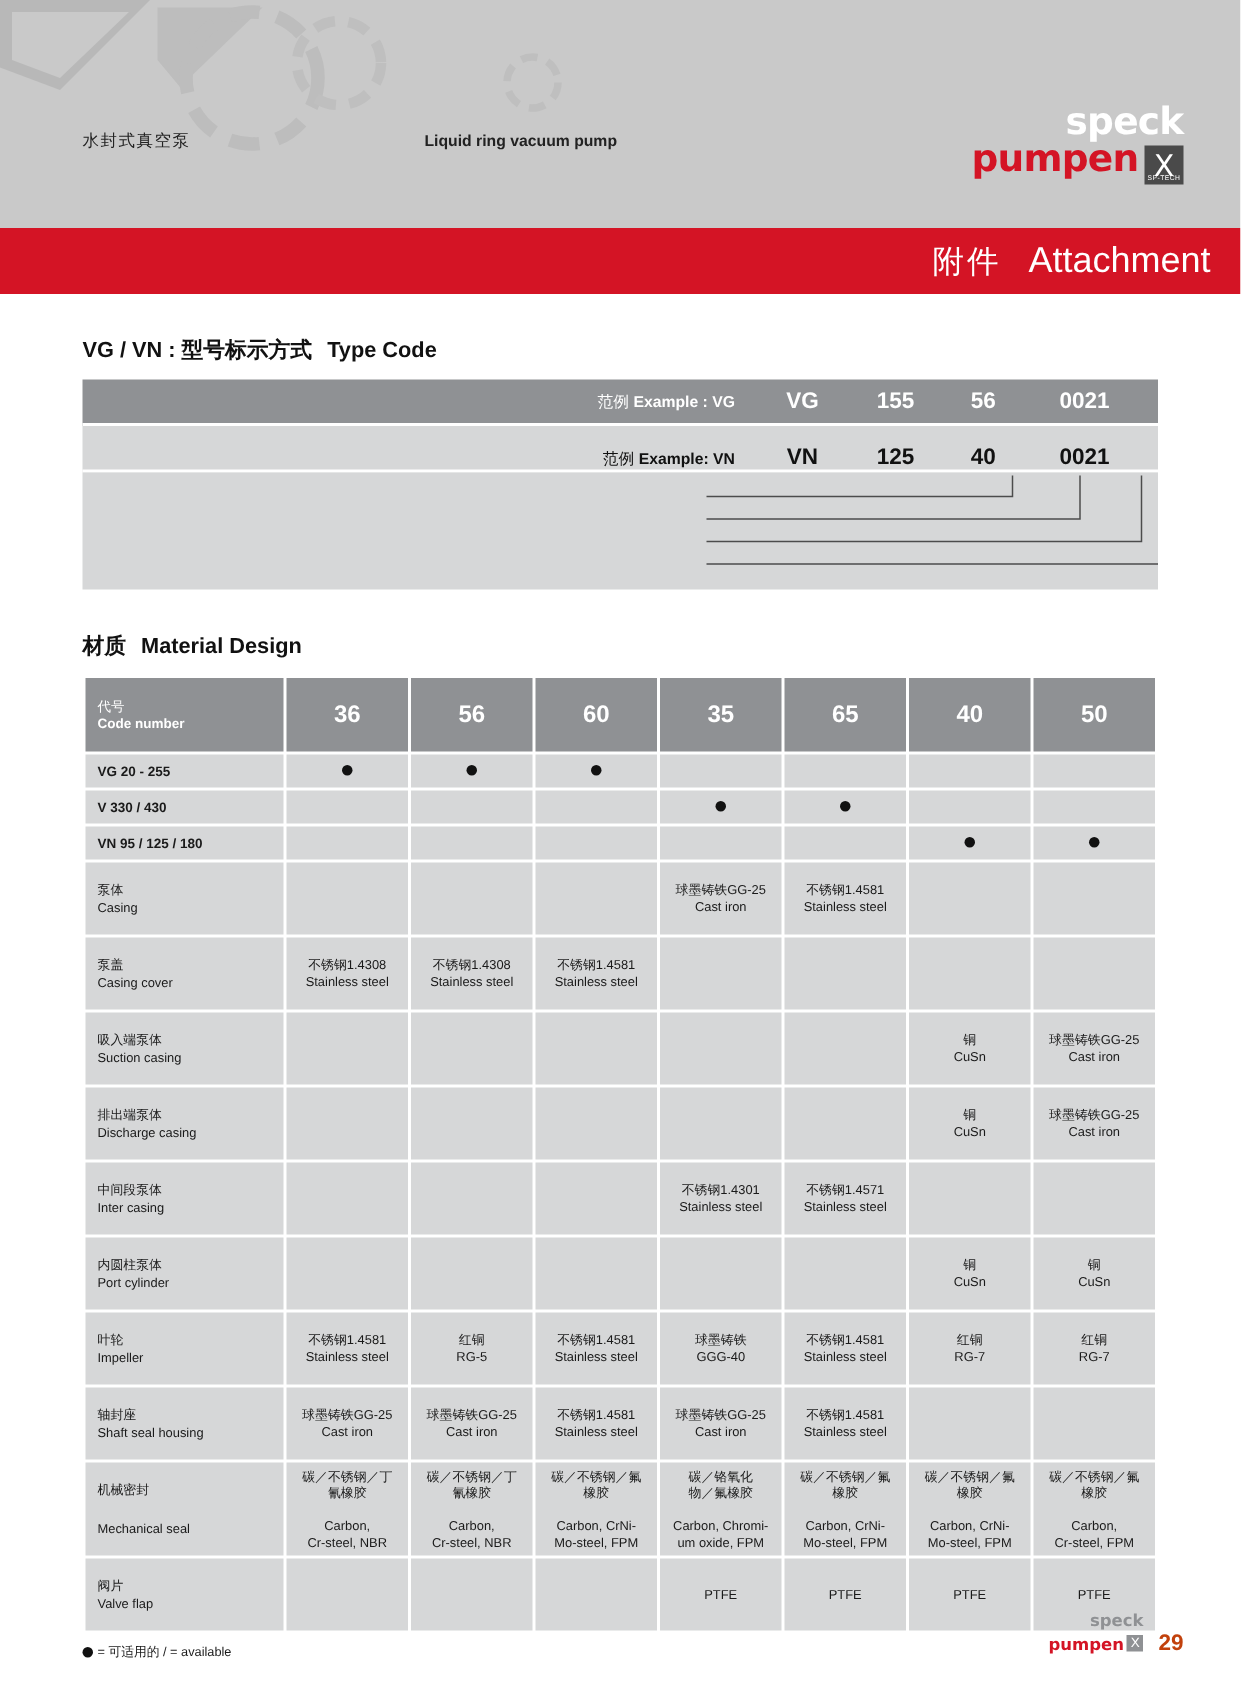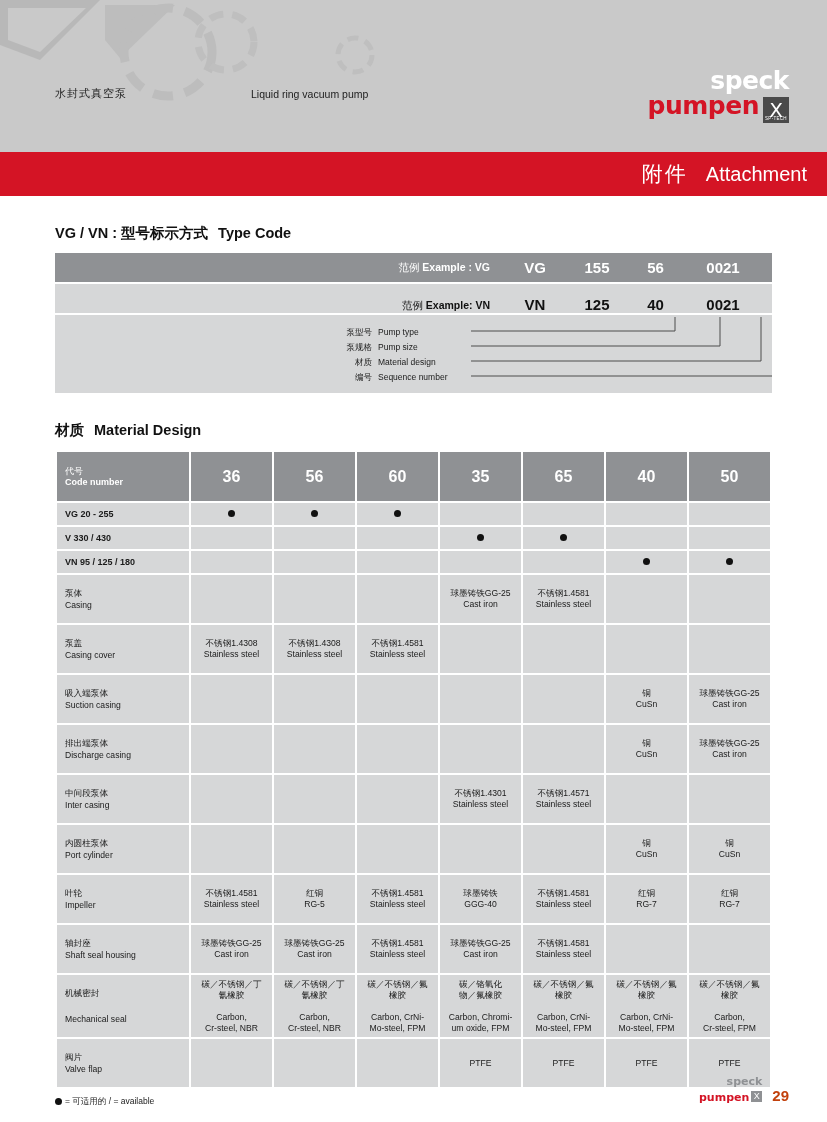--- a/index.html
+++ b/index.html
@@ -21,22 +21,22 @@
     overflow: hidden;
   }
   .header .deco {
     position: absolute; top:0; left:0; width: 560px; height: 122px;
   }
   .header-cn {
     position: absolute; left: 55px; top: 86px;
     font-size: 11px; color: #222; letter-spacing: 1px;
   }
   .header-en {
-    position: absolute; left: 251px; top: 88px;
-    font-size: 10.5px; color: #222;
+    position: absolute; left: 283px; top: 88px;
+    font-size: 10.5px; color: #222; font-weight: bold;
   }
   .logo {
     position: absolute; right: 38px; top: 68px;
     text-align: right;
     line-height: 1.0;
   }
   .logo .speck {
     font-size: 25px; font-weight: bold; color: #ffffff; letter-spacing: -0.5px;
     font-family: "DejaVu Sans", sans-serif;
   }
@@ -59,21 +59,21 @@
     font-size: 4.5px; text-align:center; color:#ffffff; letter-spacing:0.3px;
   }
 
   
   .titlebar {
     height: 44px; background: #d41425; color: #ffffff;
     display: flex; align-items: center; justify-content: flex-end;
     padding-right: 20px;
   }
   .titlebar .cn { font-size: 21px; margin-right: 18px; letter-spacing: 2px;}
-  .titlebar .en { font-size: 20px; font-weight: 500; }
+  .titlebar .en { font-size: 24px; font-weight: 500; }
 
   
   .content { padding: 0 55px; }
 
   .section-title {
     margin-top: 28px; margin-bottom: 10px;
     font-size: 14.5px;
   }
   .section-title .t-cn { font-weight: bold; color:#111; }
   .section-title .t-en { font-weight: bold; color:#111; margin-left: 6px;}
@@ -222,38 +222,20 @@
 
     <div class="tc-legend">
       <svg width="717" height="78">
         <g stroke="#4c4c4c" stroke-width="1" fill="none">
           <path d="M416 16 H620 V2"></path>
           <path d="M416 31 H665 V2"></path>
           <path d="M416 46 H706 V2"></path>
           <path d="M416 61 H752 V2"></path>
         </g>
       </svg>
-      <div class="rows">
-        <div class="ln">
-          <div class="cn">泵型号</div>
-          <div class="en">Pump type</div>
-        </div>
-        <div class="ln">
-          <div class="cn">泵规格</div>
-          <div class="en">Pump size</div>
-        </div>
-        <div class="ln">
-          <div class="cn">材质</div>
-          <div class="en">Material design</div>
-        </div>
-        <div class="ln">
-          <div class="cn">编号</div>
-          <div class="en">Sequence number</div>
-        </div>
-      </div>
     </div>
   </div>
 
   <div class="section-title">
     <span class="t-cn">材质</span>
     <span class="t-en">Material Design</span>
   </div>
 
   <table class="mat">
     <tbody>

